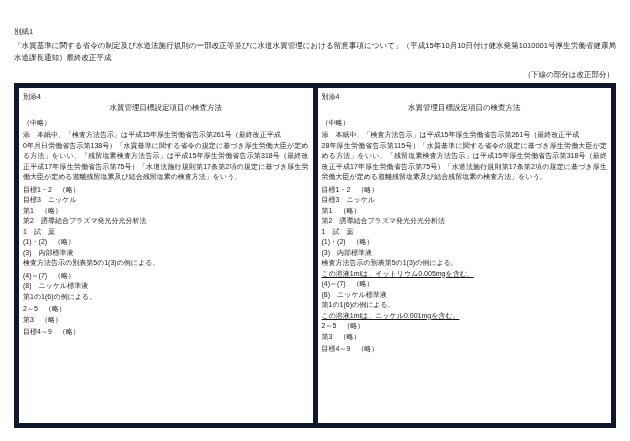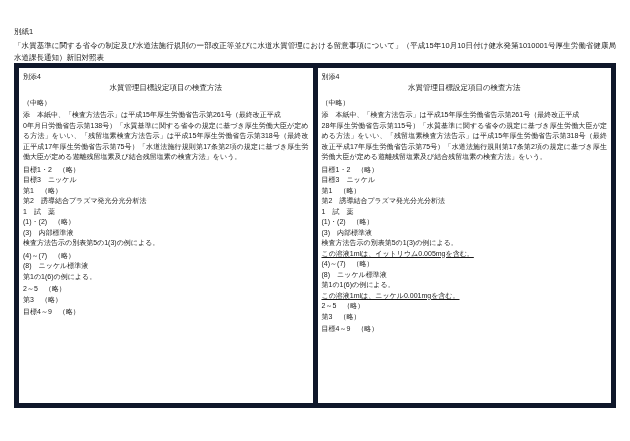--- a/index.html
+++ b/index.html
@@ -72,22 +72,23 @@
   .gap { height: 2px; }
   .cellwrap { min-height: 300px; }
 </style>
 </head>
 <body>
 
 <div class="page">
 
   <div class="doc-label">別紙1</div>
 
-  <div class="doc-title">「水質基準に関する省令の制定及び水道法施行規則の一部改正等並びに水道水質管理における留意事項について」（平成15年10月10日付け健水発第1010001号厚生労働省健康局水道課長通知）新旧対照表</div>
+  <div class="doc-title">「水質基準に関する省令の制定及び水道法施行規則の一部改正等並びに水道水質管理における留意事項について」（平成15年10月10日付け健水発第1010001号厚生労働省健康局水道課長通知）最終改正平成</div>
 
+  <div class="note-right">（下線の部分は改正部分）</div>
 
   <table class="cmp">
     <tbody>
         <tr>
       <td>
         <div class="col-head">別添4</div>
         <div class="sec-title">水質管理目標設定項目の検査方法</div>
         <div class="cellwrap">
           <div class="blk ind1">（中略）</div>
           <div class="gap"></div>

